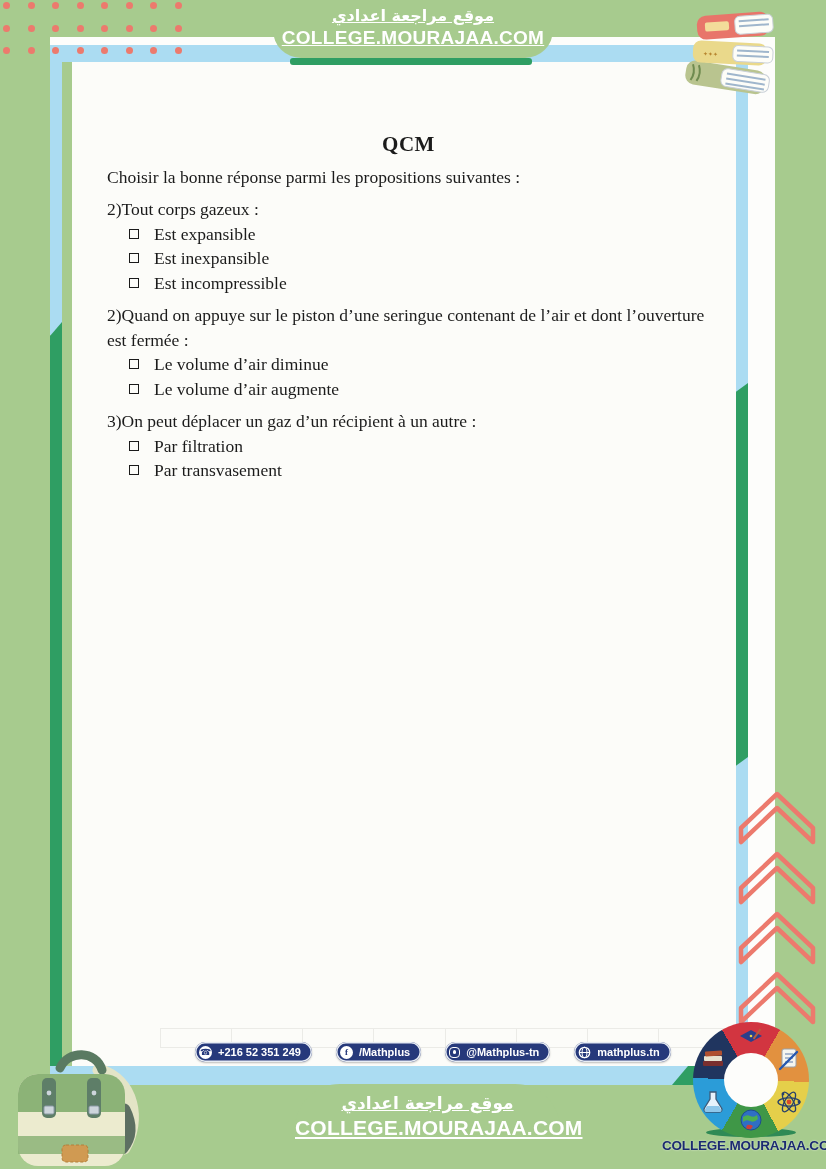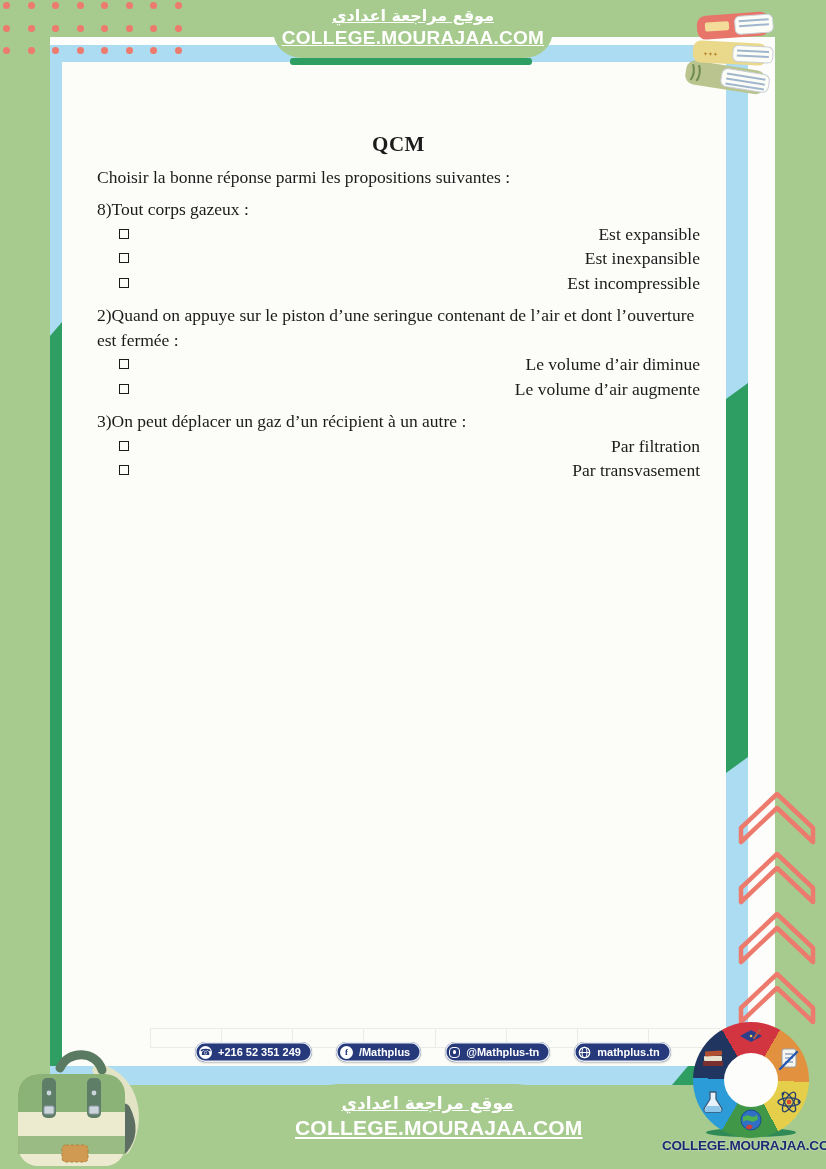--- a/index.html
+++ b/index.html
@@ -16,26 +16,26 @@
                  clip-path:polygon(0 14px,100% 0,100% 100%,0 100%); }
   .blue-right  { left:726px; top:45px; width:22px; height:1040px; background:#abdcf2; z-index:2; }
   .green-right { left:726px; top:383px; width:22px; height:390px; background:#2f9e63; z-index:3;
                  clip-path:polygon(0 16px,100% 0,100% calc(100% - 16px),0 100%); }
   .white-strip-right { left:748px; top:45px; width:27px; height:998px; background:#fdfdfb; z-index:2; }
   .blue-bottom { left:50px; top:1066px; width:698px; height:19px; background:#abdcf2; z-index:4; }
   .green-bottom{ left:672px; top:1066px; width:76px; height:19px; background:#2f9e63; z-index:5;
                  clip-path:polygon(16px 0,100% 0,100% 100%,0 100%); }
 
   
-  .page { left:62px; top:62px; width:664px; height:1004px; background:#fcfcf9; z-index:3; }
+  .page { left:72px; top:62px; width:664px; height:1004px; background:#fcfcf9; z-index:3; }
   .doc { position:absolute; left:35px; top:70px; right:26px; color:#1b1b1b;
          font-family:"Liberation Serif","DejaVu Serif",serif; font-size:17.5px; line-height:24.5px; }
   .doc-title { text-align:center; font-weight:bold; font-size:21px; margin-bottom:7px; letter-spacing:.5px; }
   .q-label { margin-top:8px; }
-  .opt { display:flex; align-items:baseline; padding-left:22px;justify-content:space-between; }
+  .opt { display:flex; align-items:baseline; padding-left:22px; }
   .cbx { flex:0 0 auto; width:10px; height:10px; border:1.6px solid #1a1a1a; margin-right:15px;
          position:relative; top:0px; display:inline-block; align-self:center; }
   .faint-table { position:absolute; left:88px; top:966px; width:570px; height:20px; display:flex; z-index:1; }
   .faint-table div { flex:1; border:1px solid #ebebe7; border-right:none; }
   .faint-table div:last-child { border-right:1px solid #ebebe7; }
 
   
   .dots { left:3px; top:2px; z-index:6; display:grid; grid-template-columns:repeat(8,7px);
           grid-template-rows:repeat(3,7px); column-gap:17.5px; row-gap:15.5px; }
   .dots i { width:7px; height:7px; border-radius:50%; background:#ec7a6d; }
@@ -154,21 +154,21 @@
       <line x1="58" y1="27" x2="88" y2="27" stroke="#9fb6cc" stroke-width="2"></line>
       <rect x="24" y="21" width="24" height="9" rx="2" fill="#f3dc9a"></rect>
     </g>
   </svg>
 
   <div class="abs page">
     <div class="doc">
       <div class="doc-title">QCM</div>
       <div class="q-label">Choisir la bonne réponse parmi les propositions suivantes :</div>
 
-      <div class="q-label">8)Tout corps gazeux :</div>
+      <div class="q-label">2)Tout corps gazeux :</div>
       <div class="opt">
         <span class="cbx"></span>
         <span>Est expansible</span>
       </div>
       <div class="opt">
         <span class="cbx"></span>
         <span>Est inexpansible</span>
       </div>
       <div class="opt">
         <span class="cbx"></span>

